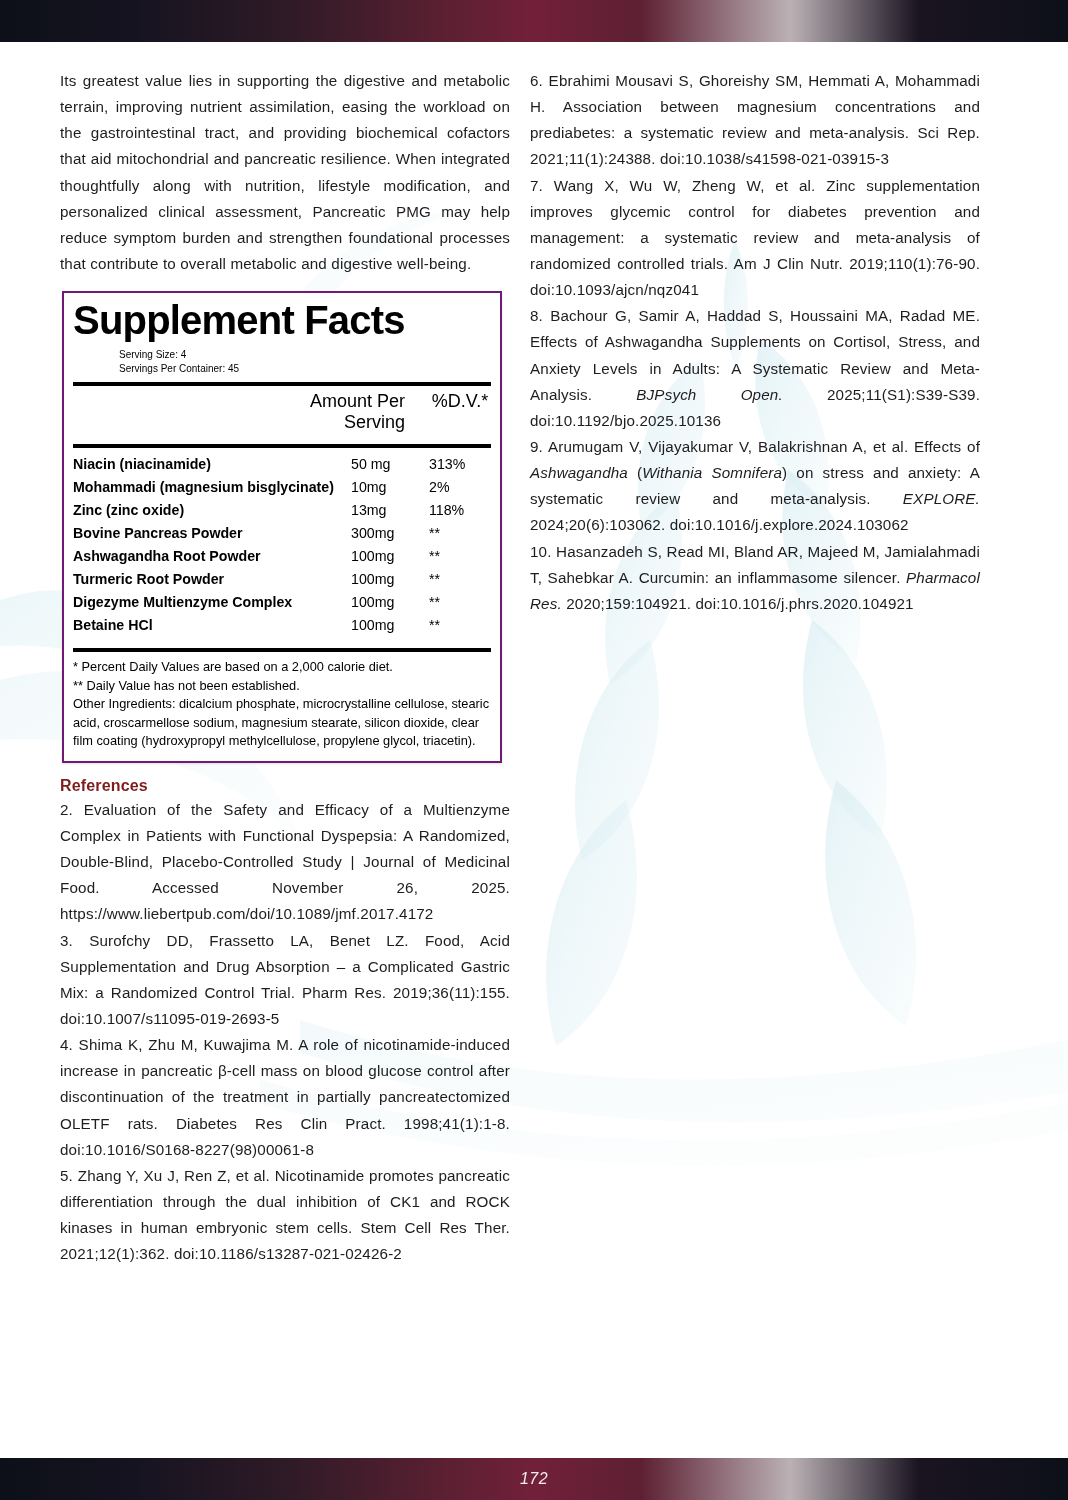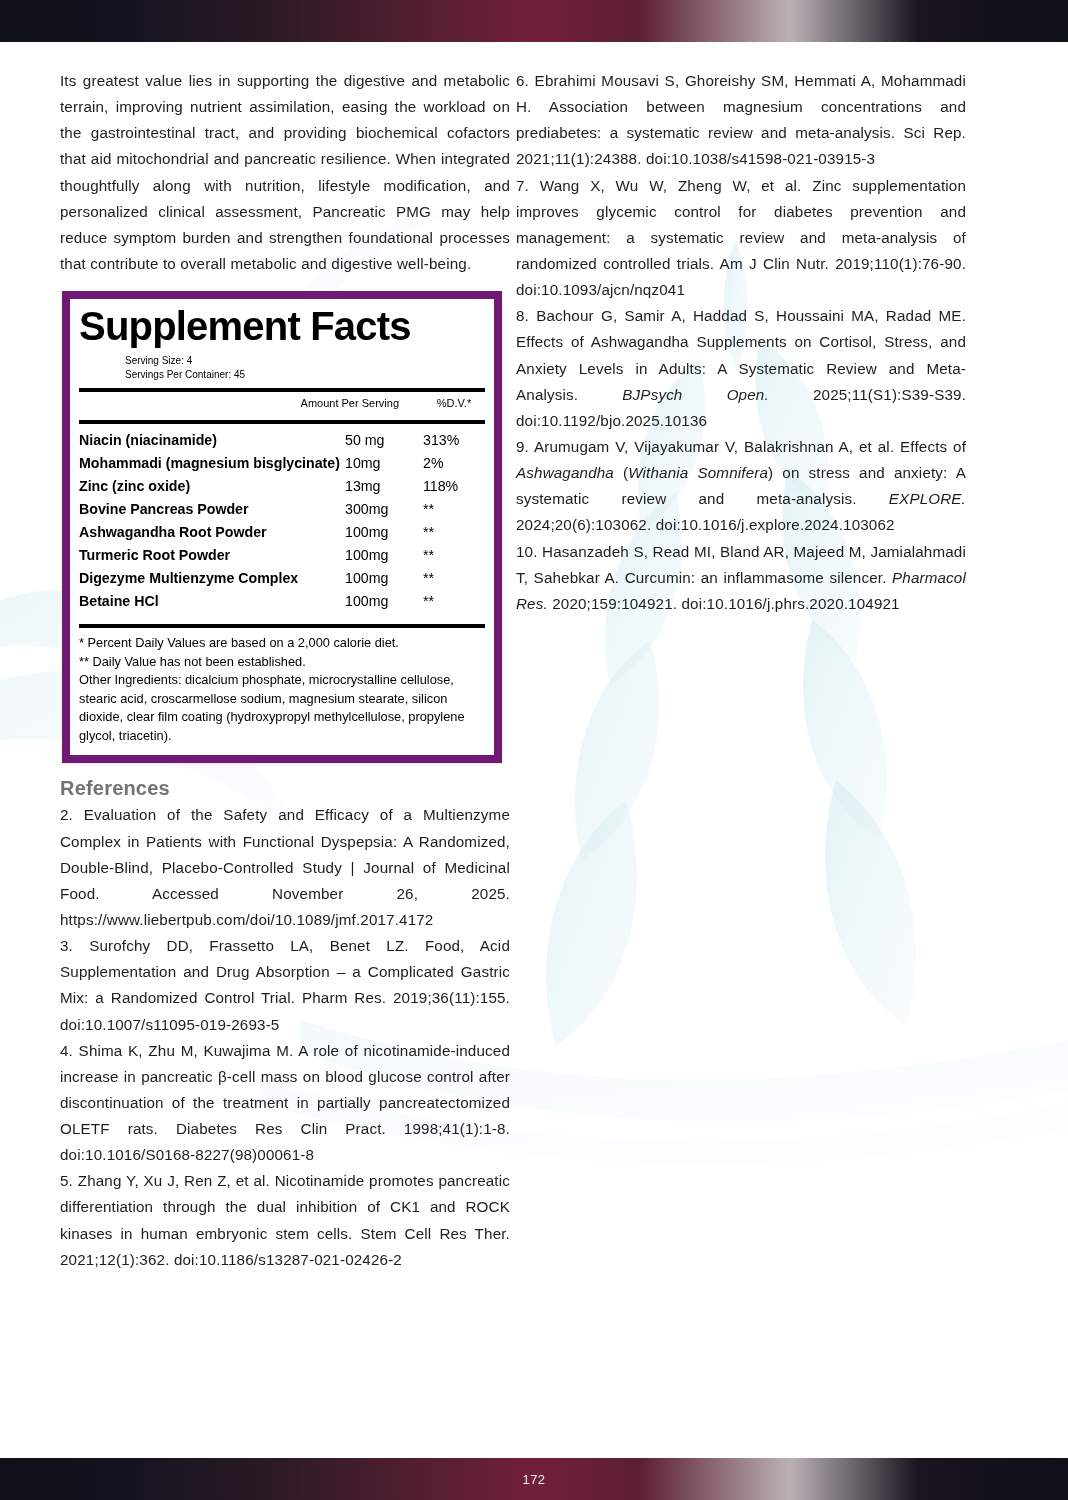--- a/index.html
+++ b/index.html
@@ -42,81 +42,82 @@
         #0d1018 100%);
     z-index: 5;
   }
   .banner--top { top: 0; height: 42px; }
   .banner--bottom {
     bottom: 0; height: 42px;
     display: flex; align-items: center; justify-content: center;
   }
   .page-number {
     color: #f2eaec;
-    font-size: 13px;
+    font-size: 16px;
     letter-spacing: 0.4px;
     font-family: "Liberation Sans", sans-serif;
+    font-style: italic;
   }
 
   
   .page {
     position: absolute;
     left: 0; top: 42px;
     width: 1068px; height: 1416px;
     z-index: 2;
     padding: 26px 48px 0 60px;
     display: flex;
-    gap: 6px;
+    gap: 20px;
   }
   .col { width: 450px; flex: 0 0 450px; }
 
   p.body, p.ref {
     margin: 0 0 0 0;
     font-size: 15.2px;
     line-height: 1.72;
     text-align: justify;
     text-justify: inter-word;
     color: #1d1d1f;
     letter-spacing: 0.01em;
   }
   p.body { margin-bottom: 14px; }
 
   .refs-heading {
-    font-size: 20px;
+    font-size: 16px;
     font-weight: bold;
     margin: 14px 0 2px 0;
-    color: #737373;
+    color: #7f1d1d;
     letter-spacing: 0.01em;
   }
   em { font-style: italic; }
 
   
   .sf-wrap {
     width: 440px;
     margin: 6px 0 4px 2px;
     background: #fff;
-    border: 8px solid #701a75;
+    border: 2px solid #701a75;
     padding: 7px 9px 8px 9px;
     font-family: "Liberation Sans", sans-serif;
     color: #000;
     box-shadow: 0 1px 2px rgba(0,0,0,0.12);
   }
   .sf-title {
     font-size: 40px;
     font-weight: bold;
     line-height: 1.04;
     letter-spacing: -0.8px;
     margin: 0 0 6px 0;
   }
   .sf-serving { font-size: 10px; line-height: 1.42; margin-left: 46px; }
   .sf-rule-thick { border-top: 4px solid #000; margin: 6px 0 0 0; }
 
   .sf-head {
     display: flex; justify-content: flex-end;
-    font-size: 11px; padding: 5px 0 5px 0;
+    font-size: 18px; padding: 5px 0 5px 0;
     gap: 24px;
   }
   .sf-head .c1 { width: 160px; text-align: right; }
   .sf-head .c2 { width: 62px;  text-align: center; }
 
   .sf-rows { padding: 5px 0 5px 0; }
   .sf-row {
     display: flex; align-items: baseline;
     font-size: 14.2px; line-height: 1.62;
   }

